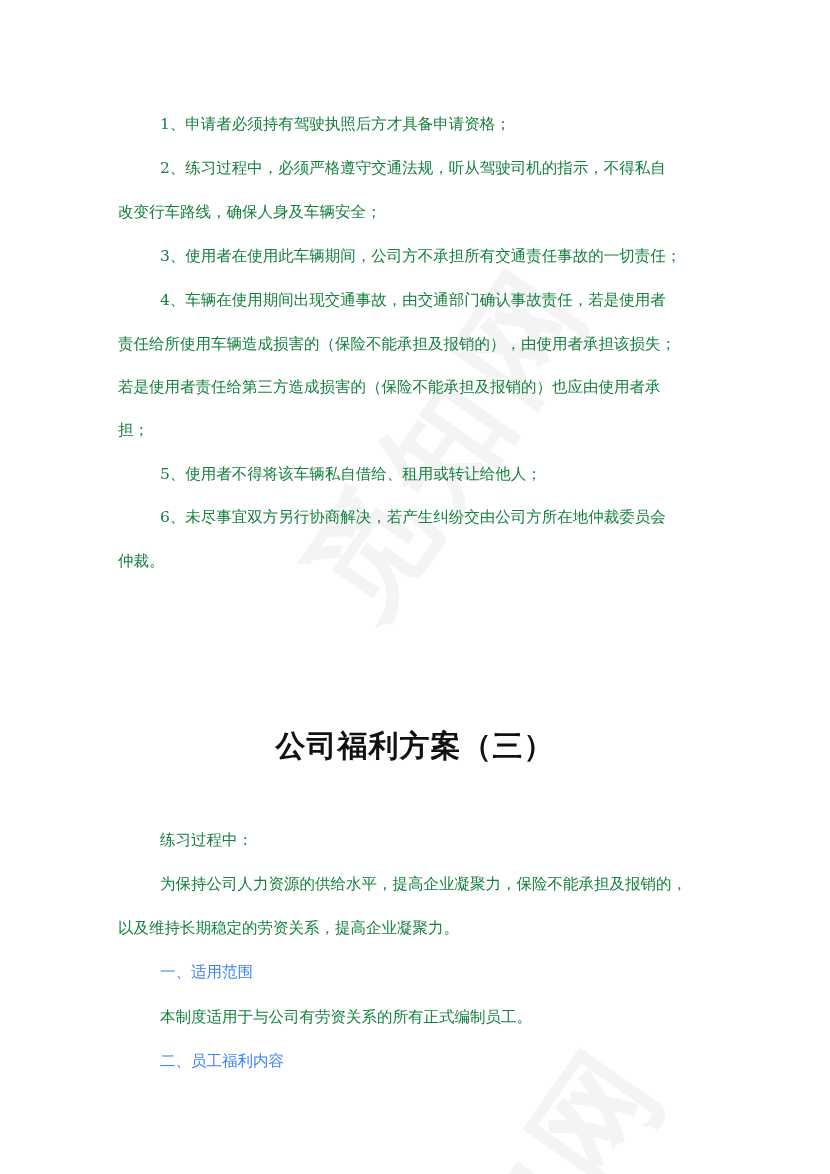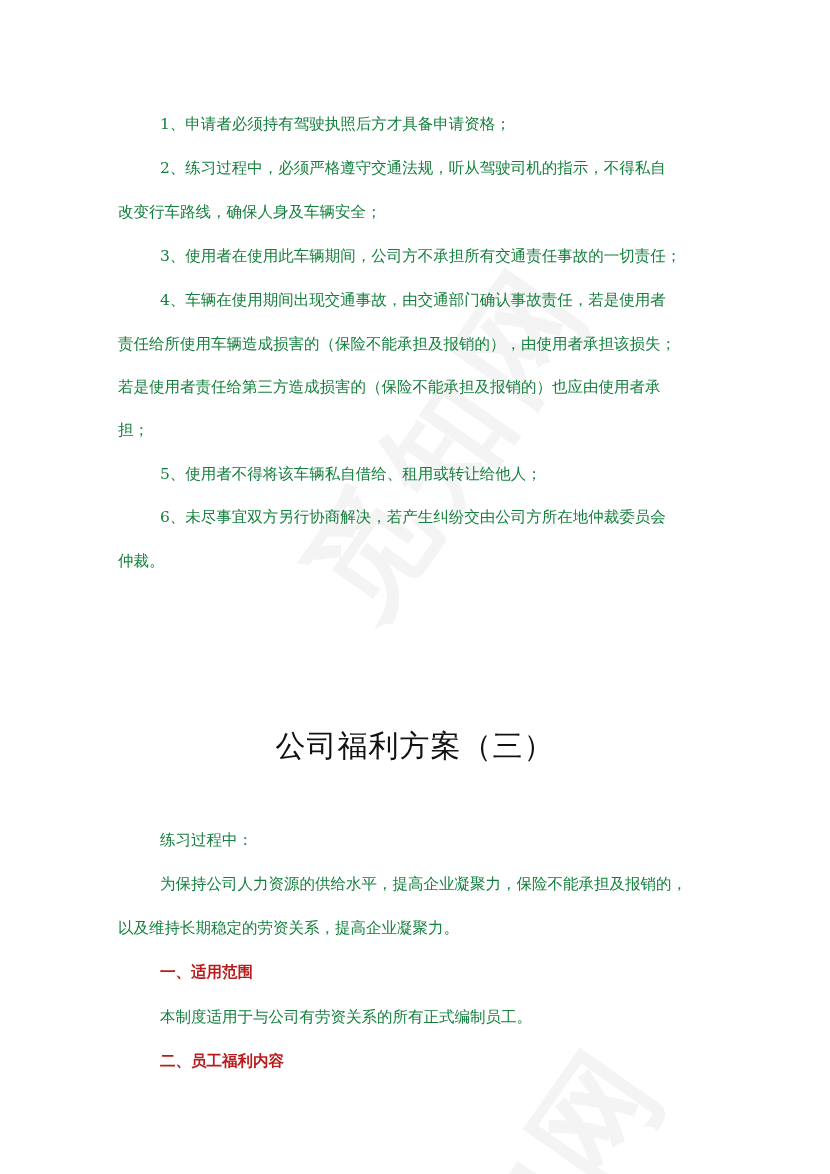--- a/index.html
+++ b/index.html
@@ -43,27 +43,27 @@
       color: #15803d;
     }
     .indent { left: 160px; }
     .title {
       position: absolute;
       left: 0;
       width: 830px;
       top: 726px;
       text-align: center;
       font-size: 30px;
-      font-weight: normal;
+      font-weight: bold;
       color: #111;
       letter-spacing: 1px;
     }
     .heading {
-      font-weight: bold;
-      color: #b91c1c;
+      font-weight: normal;
+      color: #3b82f6;
     }
   </style>
 </head>
 <body>
 
 <div class="page">
 
   <div class="watermark wm1">觅知网</div>
   <div class="watermark wm2">觅知网</div>
 

